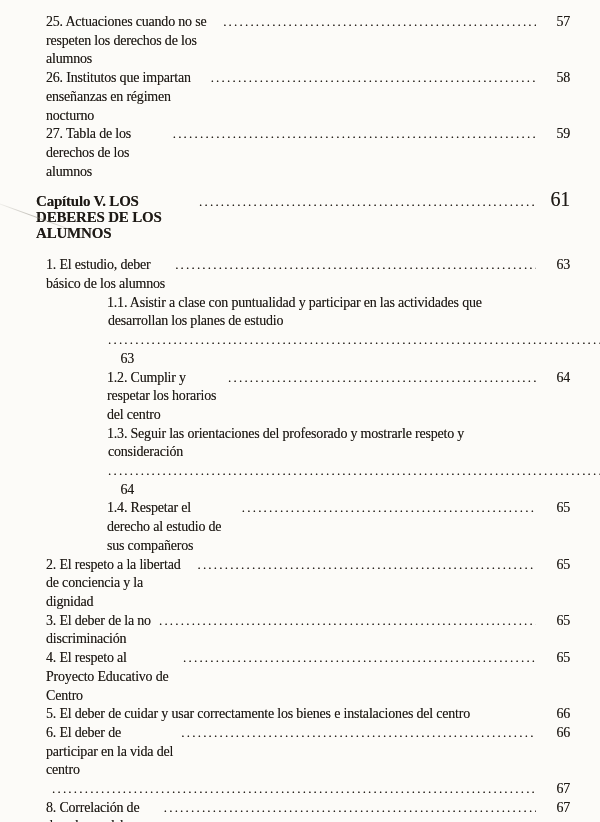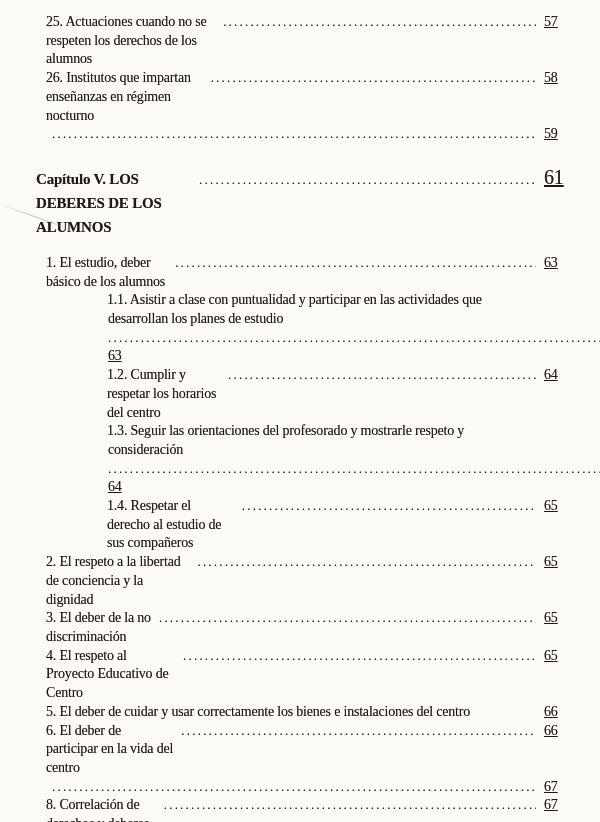--- a/index.html
+++ b/index.html
@@ -24,22 +24,22 @@
     text-shadow: 0 0 0.4px rgba(45, 38, 30, 0.55);
   }
   .row {
     font-size: 14px;
     line-height: 18.7px;
     letter-spacing: -0.2px;
   }
   .row.chapter {
     font-weight: bold;
     font-size: 15px;
-    line-height: 24px;
-    margin-top: 21px;
+    line-height: 16px;
+    margin-top: 10px;
     margin-bottom: 15px;
   }
   .line {
     display: flex;
     align-items: baseline;
   }
   
   .item1 .line.first  { padding-left: 46px; }
   .item2 .line.first  { padding-left: 107px; }
   .item2 .line.cont   { padding-left: 102px; flex-direction: column; }
@@ -62,23 +62,23 @@
   }
   .leader::after {
     content: "..........................................................................................................................";
   }
   .leader.nodots::after {
     content: "";
   }
   .pg {
     flex: 0 0 auto;
     width: 26px;
+    text-align: right;
     font-weight: normal;
     font-size: 14px;
-    text-decoration: underline;
   }
   .chapter .pg { font-size: 20px; }
 
   
   .artifact {
     position: absolute;
     left: -4px;
     top: 202px;
     width: 84px;
     height: 1px;
@@ -106,20 +106,21 @@
       </div>
       <div class="row item1">
         <div class="line first">
           <span class="txt">26. Institutos que impartan enseñanzas en régimen nocturno</span>
           <span class="leader"></span>
           <span class="pg">58</span>
         </div>
       </div>
       <div class="row item1">
         <div class="line first">
+          <span class="txt">27. Tabla de los derechos de los alumnos</span>
           <span class="leader"></span>
           <span class="pg">59</span>
         </div>
       </div>
       <div class="row chapter">
         <div class="line first">
           <span class="txt">Capítulo V. LOS DEBERES DE LOS ALUMNOS</span>
           <span class="leader"></span>
           <span class="pg">61</span>
         </div>

